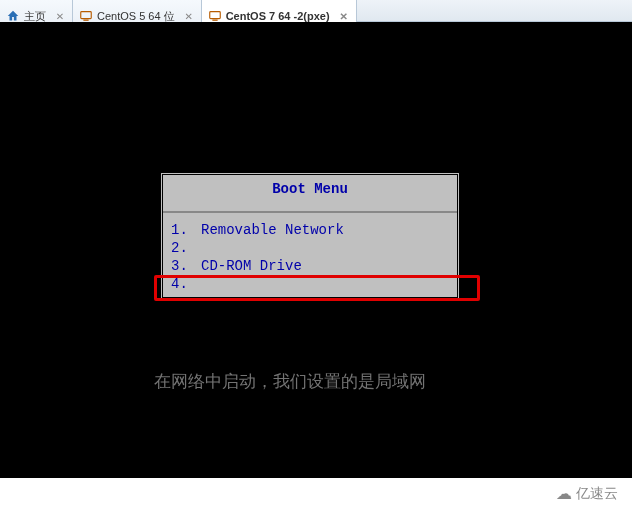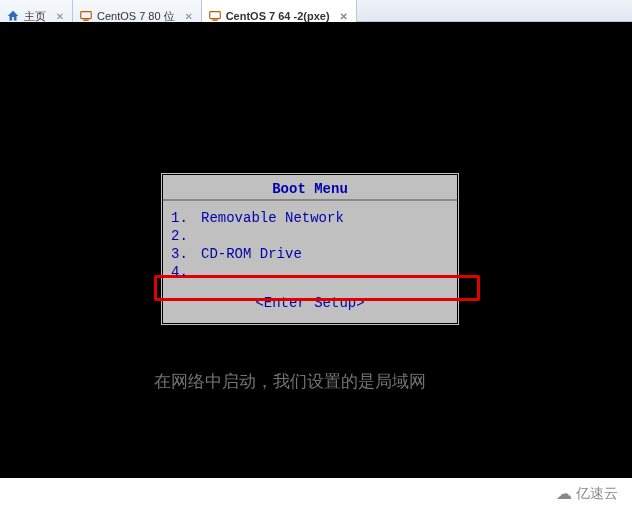--- a/index.html
+++ b/index.html
@@ -59,21 +59,21 @@
     background: #c0c0c0;
     border: 3px double #000;
     box-shadow: 4px 4px 0 #000;
     font-family: "Courier New", monospace;
     font-size: 14px;
   }
   .bios-title {
     text-align: center;
     color: #0000aa;
     background: #c0c0c0;
-    padding: 6px 0 2px 0;
+    padding: 6px 0 14px 0;
     font-weight: bold;
     border-bottom: 2px solid #888;
   }
   .bios-list {
     padding: 8px 6px 4px 6px;
     color: #0000aa;
   }
   .bios-row {
     display:flex;
     white-space: pre;
@@ -139,21 +139,21 @@
     <span class="label">主页</span>
     <span class="close">✕</span>
   </div>
   <div class="tab">
     <span class="icon">
       <svg viewBox="0 0 16 16" width="14" height="14">
           <rect x="2" y="3" width="12" height="8" rx="1" fill="none" stroke="#b85c00" stroke-width="1.3"></rect>
           <rect x="5" y="12" width="6" height="1.5" fill="#b85c00"></rect>
         </svg>
     </span>
-    <span class="label">CentOS 7 80 位</span>
+    <span class="label">CentOS 5 64 位</span>
     <span class="close">✕</span>
   </div>
   <div class="tab active">
     <span class="icon">
       <svg viewBox="0 0 16 16" width="14" height="14">
           <rect x="2" y="3" width="12" height="8" rx="1" fill="none" stroke="#b85c00" stroke-width="1.3"></rect>
           <rect x="5" y="12" width="6" height="1.5" fill="#b85c00"></rect>
         </svg>
     </span>
     <span class="label">CentOS 7 64  -2(pxe)</span>
@@ -174,21 +174,20 @@
         <span class="num">2.</span>
       </div>
       <div class="bios-row">
         <span class="num">3.</span>
         <span>CD-ROM Drive</span>
       </div>
       <div class="bios-row highlight-later">
         <span class="num">4.</span>
       </div>
     </div>
-    <div class="enter-setup">&lt;Enter Setup&gt;</div>
   </div>
 
   <div class="red-box sel"></div>
 
   <div class="annotation anno1">在网络中启动，我们设置的是局域网</div>
 
 </div>
 
 <div class="watermark">
   <span class="cloud">☁</span>

